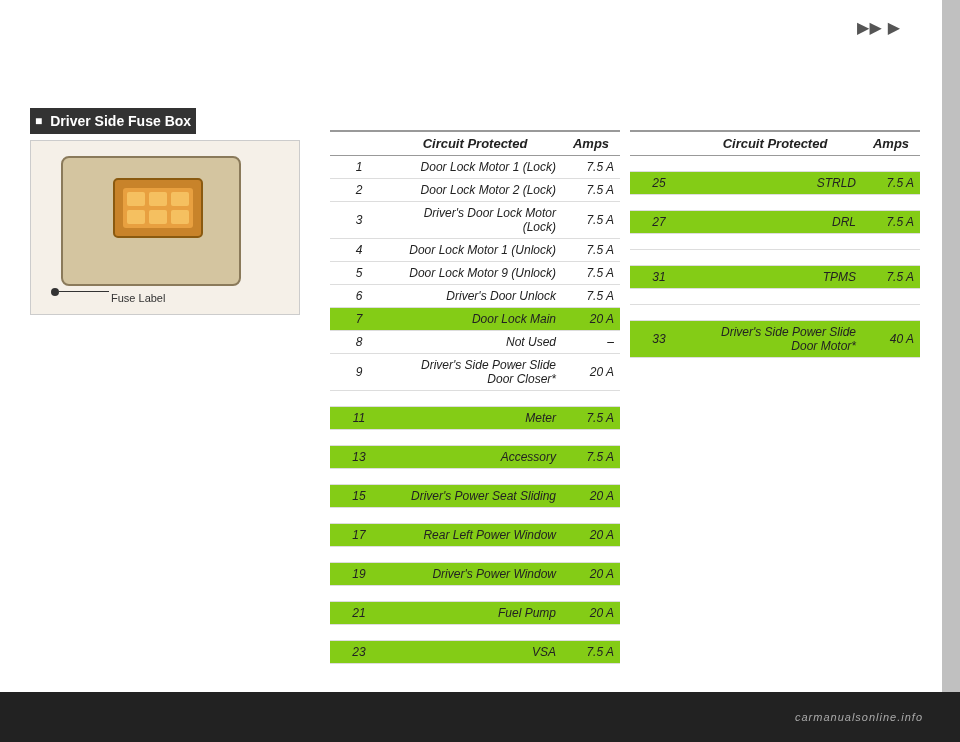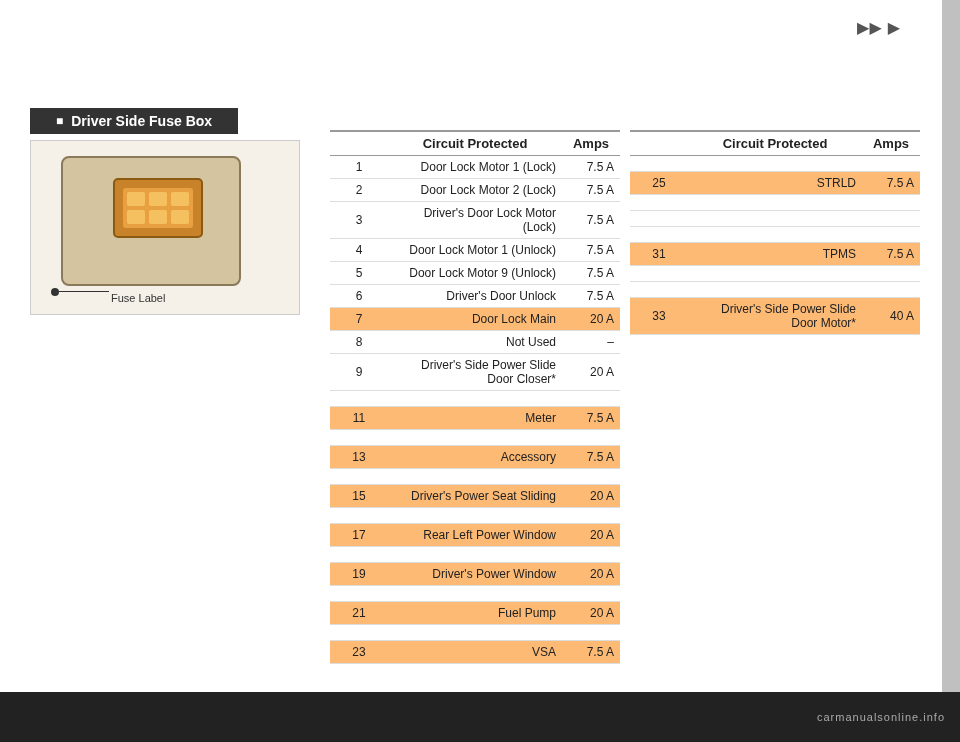--- a/index.html
+++ b/index.html
@@ -43,36 +43,37 @@
     .bottom-bar {
       position: absolute;
       bottom: 0;
       left: 0;
       right: 0;
       height: 50px;
       background: #222;
       display: flex;
       align-items: center;
       justify-content: flex-end;
-      padding-right: 15px;
+      padding-right: 37px;
+      font-style: italic;
     }
     .bottom-logo {
       color: #aaa;
       font-size: 11px;
       letter-spacing: 1px;
     }
 
     
     .section-header {
       position: absolute;
       top: 108px;
       left: 30px;
       background: #333;
       color: #fff;
-      padding: 5px 26px;
+      padding: 5px 5px;
       font-size: 14px;
       font-weight: bold;
       display: flex;
       align-items: center;
       gap: 8px;
       justify-content: flex-end;
     }
     .section-header::before {
       content: '■';
       font-size: 12px;
@@ -170,20 +171,21 @@
     .fuse-table-right {
       position: absolute;
       top: 130px;
       left: 630px;
       width: 290px;
     }
 
     table {
       width: 100%;
       border-collapse: collapse;
+      font-style: italic;
     }
     thead tr th {
       background: #fff;
       border-top: 2px solid #999;
       border-bottom: 1px solid #999;
       padding: 4px 8px;
       text-align: center;
       font-size: 13px;
       font-weight: bold;
       color: #222;
@@ -196,21 +198,21 @@
       width: 20%;
     }
     thead tr th.th-num {
       width: 20%;
     }
 
     .fuse-row {
       border-bottom: 1px solid #ddd;
     }
     .fuse-row.shaded {
-      background: #fdba74;
+      background: #84cc16;
       margin-top: 44px;
     }
     .fuse-row.gap-row td {
       height: 16px;
       border-bottom: none;
       padding: 0;
     }
     .fuse-row td {
       padding: 4px 6px;
       vertical-align: middle;
@@ -396,20 +398,25 @@
           <td colspan="3"></td>
         </tr>
         <tr class="fuse-row shaded">
       <td class="td-num">25</td>
       <td class="td-circuit">STRLD</td>
       <td class="td-amps">7.5 A</td>
     </tr>
         <tr class="fuse-row gap-row">
           <td colspan="3"></td>
         </tr>
+        <tr class="fuse-row shaded">
+      <td class="td-num">27</td>
+      <td class="td-circuit">DRL</td>
+      <td class="td-amps">7.5 A</td>
+    </tr>
         <tr class="fuse-row gap-row">
           <td colspan="3"></td>
         </tr>
         <tr class="fuse-row gap-row">
           <td colspan="3"></td>
         </tr>
         <tr class="fuse-row shaded">
       <td class="td-num">31</td>
       <td class="td-circuit">TPMS</td>
       <td class="td-amps">7.5 A</td>

